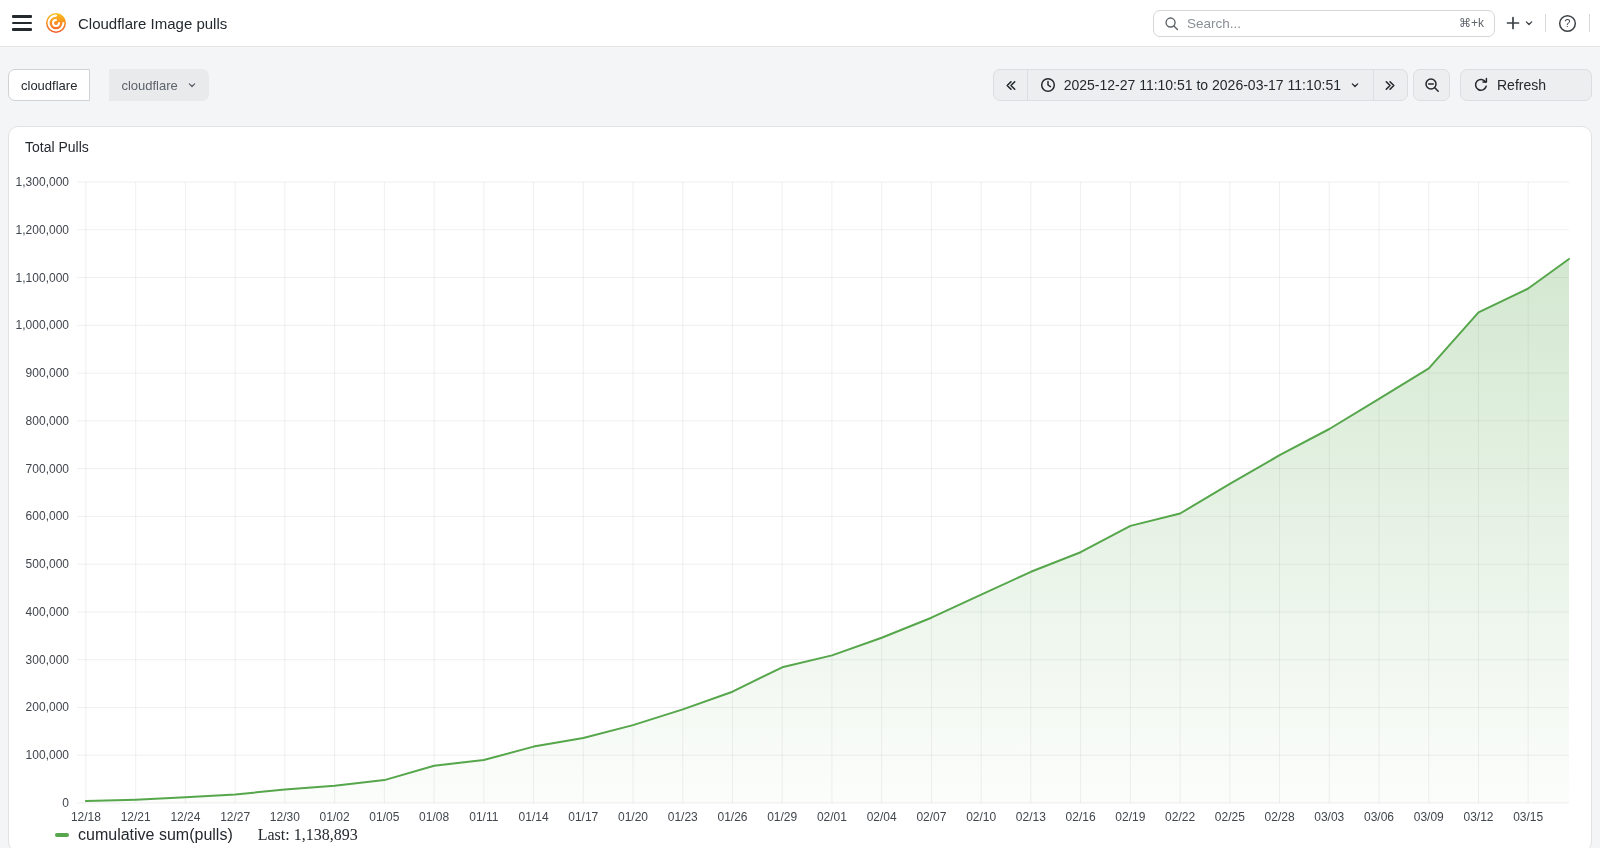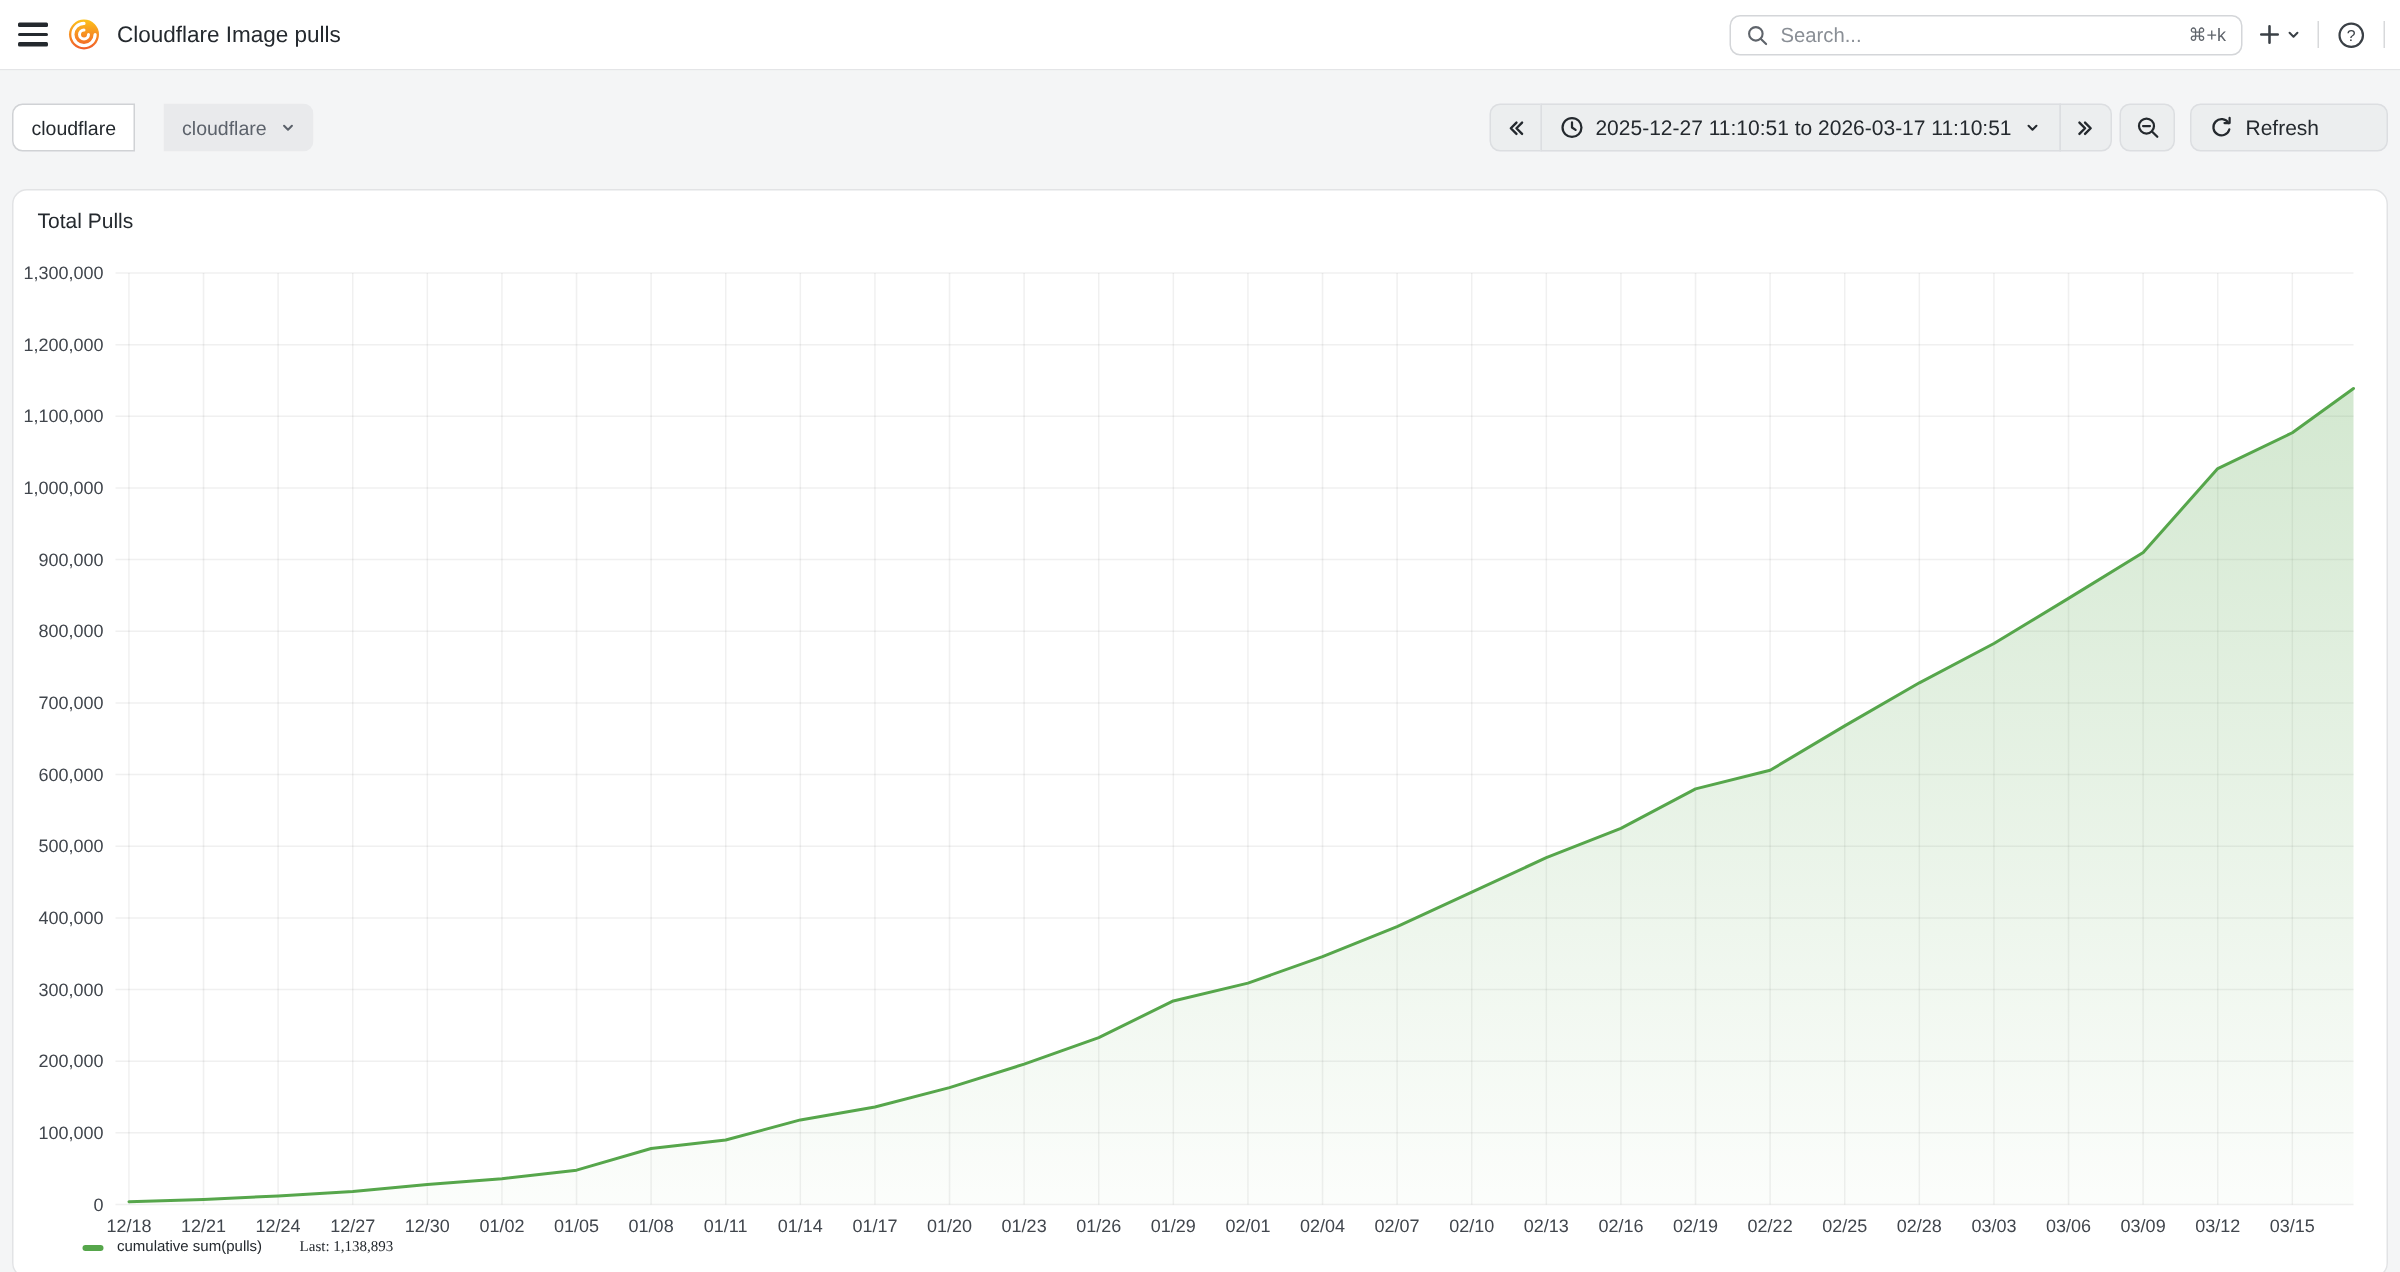--- a/index.html
+++ b/index.html
@@ -44,21 +44,21 @@
   .refresh { border-radius:7px; margin-left:10px; padding:0 12px; gap:8px; width:132px;
              justify-content:flex-start; }
   .time-text { font-size:14px; white-space:nowrap; }
 
   
   .panel { margin:3px 8px 0 8px; height:726px; background:#ffffff; border:1px solid #e2e3e5;
            border-radius:10px; position:relative; overflow:hidden; }
   .panel-title { position:absolute; top:12px; left:16px; font-size:14px; font-weight:500; color:#24292e; }
   #chart { position:absolute; top:0; left:0; }
   .legend { position:absolute; top:699px; left:46px; display:flex; align-items:center; gap:9px;
-            font-size:10px; color:#24292e; }
+            font-size:16px; color:#24292e; }
   .legend-marker { width:14px; height:4px; border-radius:2px; display:inline-block; }
   .legend-last { margin-left:16px;font-family:Liberation Serif, serif; }
 
   svg text { font-family:"Liberation Sans","DejaVu Sans",sans-serif; }
 </style>
 </head>
 <body>
 
 <div class="topbar">
   <button class="icon-btn">

